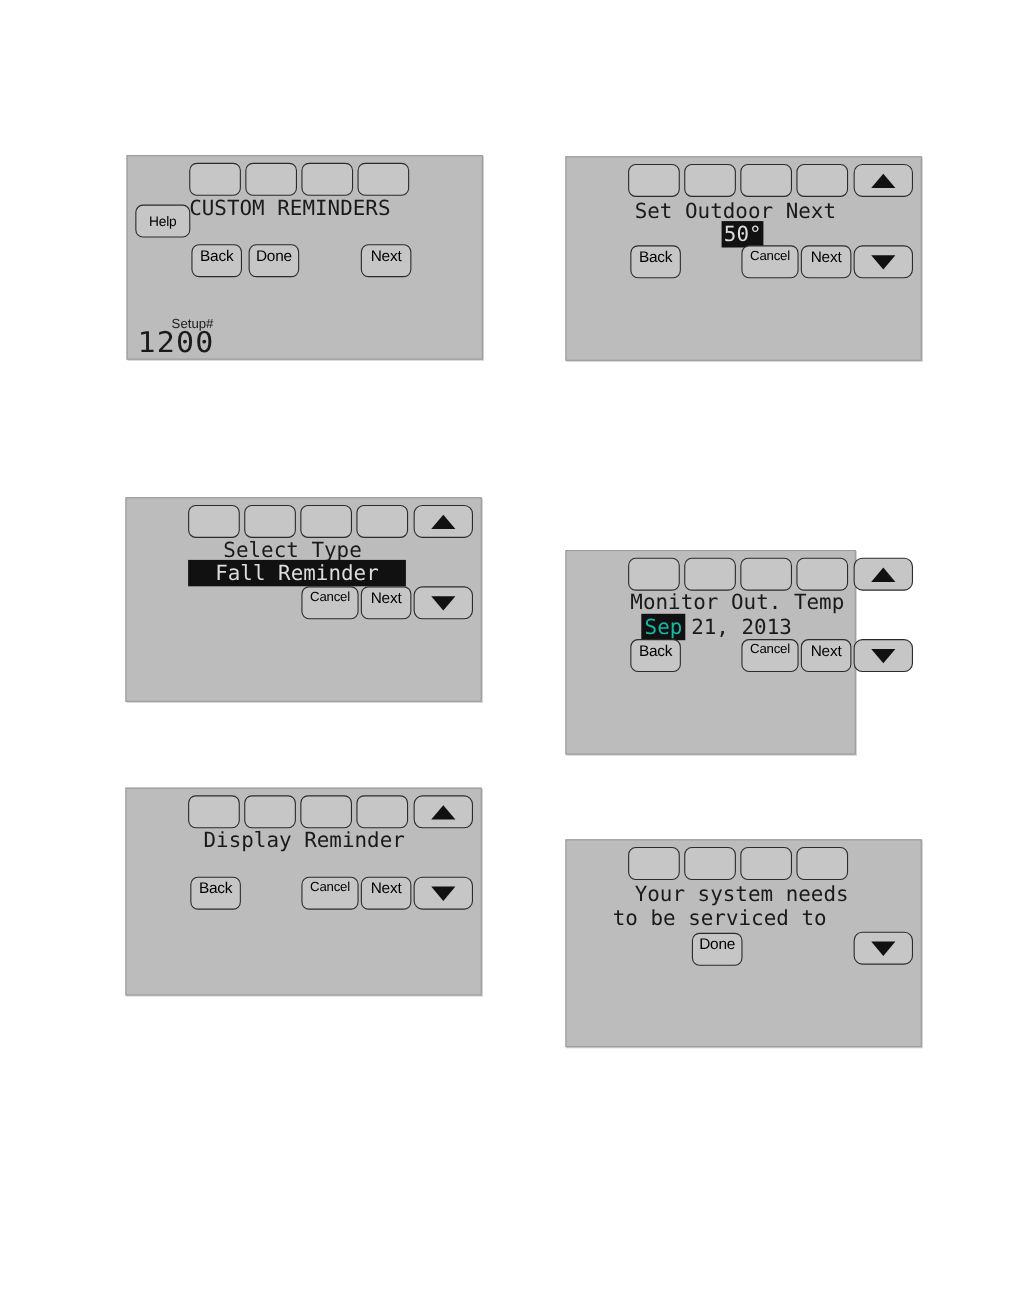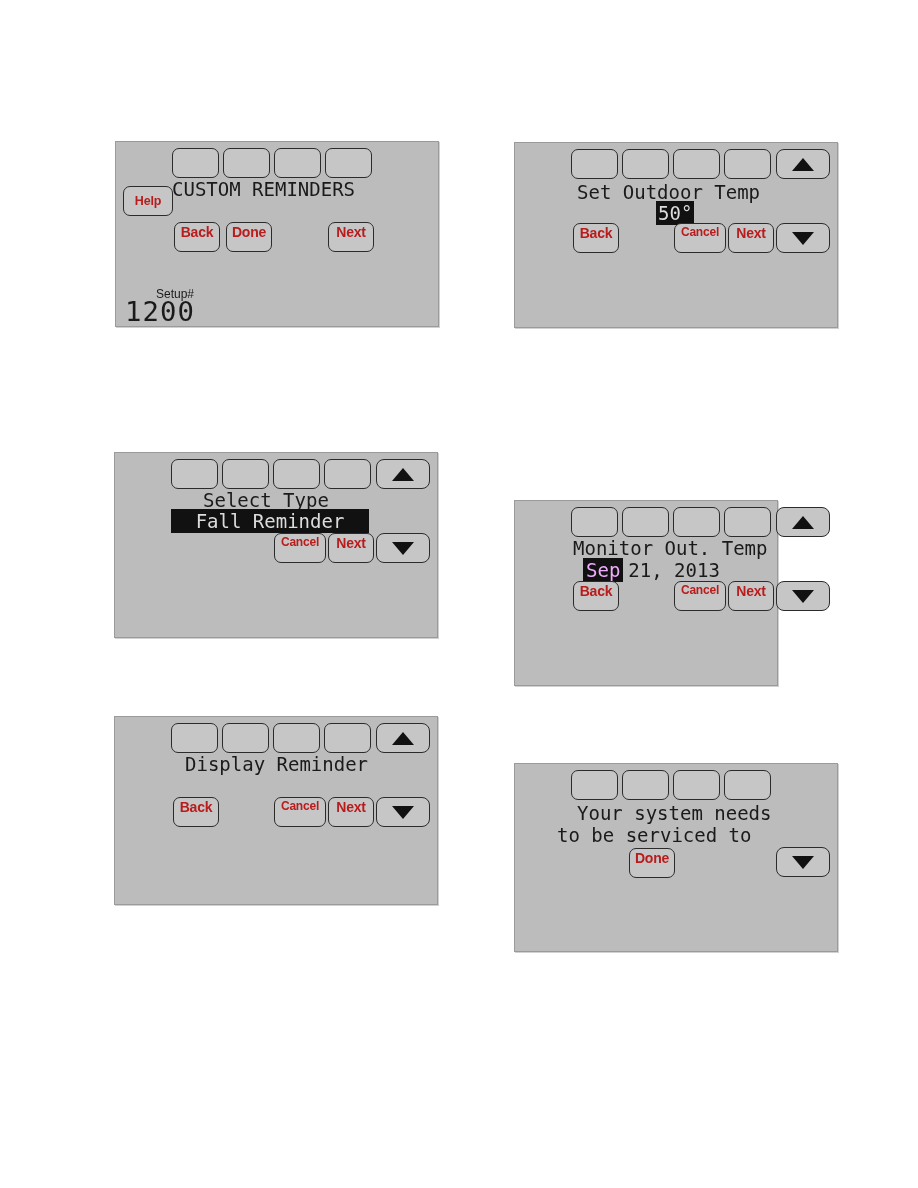--- a/index.html
+++ b/index.html
@@ -43,22 +43,22 @@
   .btn {
     position: absolute;
     background: #c6c6c6;
     border: 1.5px solid #2b2b2b;
     border-radius: 7px;
     box-sizing: border-box;
     display: flex;
     align-items: flex-start;
     justify-content: center;
     font-family: "Liberation Sans", sans-serif;
-    font-weight: bold;
-    color: #b91c1c;
+    font-weight: normal;
+    color: #000000;
     letter-spacing: -0.2px;
     padding-top: 1px;
   }
   .btn.small  { width: 46px; height: 30px; font-size: 14px; }
   .btn.wide   { width: 52px; height: 30px; font-size: 12px;  }
   .btn.help   { width: 50px; height: 30px; font-size: 12.5px; align-items: center; padding-top: 0; }
 
   
   .arrowbtn {
     position: absolute;
@@ -92,21 +92,21 @@
   .lcd.title   { font-size: 19px; }
   .lcd.msg     { font-size: 19px; }
   .lcd.inverse {
     background: #111111;
     color: #dcdcdc;
     padding: 1px 2px;
   }
   .lcd.valrow  { font-size: 19px; }
   .lcd .hl {
     background: #111111;
-    color: #f0abfc;
+    color: #14b8a6;
     padding: 1px 3px;
   }
 
   
   .setup-label {
     position: absolute;
     font-family: Liberation Sans, sans-serif;
     font-size: 12px;
     color: #1a1a1a;
   }
@@ -154,21 +154,21 @@
     <div class="tabkey"></div>
   </div>
 
   <div class="arrowbtn" style="left:261px; top:6px;">
     <div class="tri up"></div>
   </div>
   <div class="arrowbtn" style="left:261px; top:80px;">
     <div class="tri down"></div>
   </div>
 
-  <div class="lcd title" style="left:62px; top:38px;">Set Outdoor Temp</div>
+  <div class="lcd title" style="left:62px; top:38px;">Set Outdoor Next</div>
 
   <div class="lcd valrow inverse" style="left:141px; top:58px;text-align:center;">50°</div>
 
   <div class="btn small" style="left:58px; top:80px;">Back</div>
   <div class="btn wide" style="left:159px; top:80px;">Cancel</div>
   <div class="btn small" style="left:213px; top:80px;">Next</div>
 </div>
 
 <div class="screen" style="left:114px; top:452px; width:324px; height:186px;">
 

